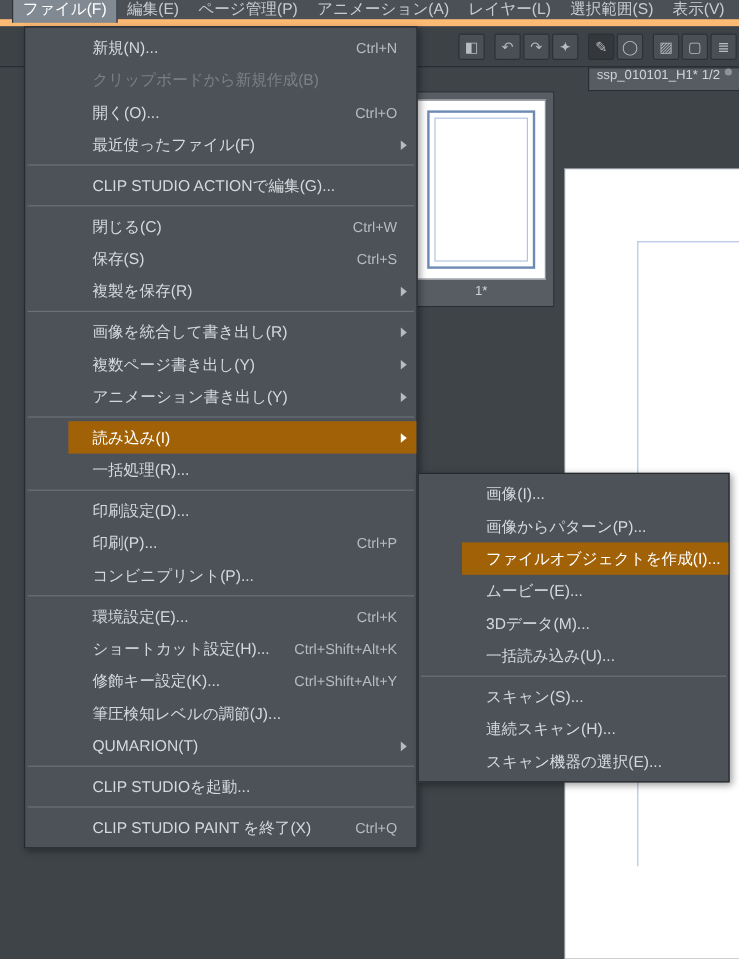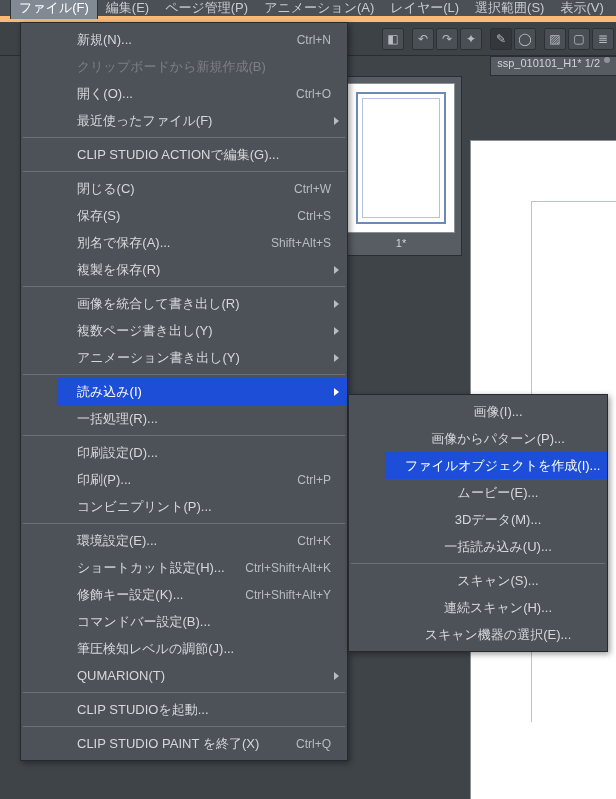--- a/index.html
+++ b/index.html
@@ -144,21 +144,21 @@
       display:flex;
       align-items:center;
       height:27px;
       padding:0 16px 0 20px;
       position:relative;
       color:#d6d9dc;
       margin-left:36px;
     }
     .mi.disabled { color:#7c8085;justify-content:flex-end; }
     .mi.highlight {
-      background:#1d4ed8;
+      background:#a16207;
       color:#ffffff;
     }
     .mi .label { flex:1; white-space:nowrap; }
     .mi .shortcut { color:#b8bcc0; font-size:12px; }
     .mi.has-sub::after {
       content:"";
       position:absolute;
       right:8px; top:50%;
       transform:translateY(-50%);
       border-left:5px solid #b8bcc0;
@@ -176,21 +176,20 @@
       position:absolute;
       top:394px; left:348px;
       width:260px;
       background:#4d5258;
       border:1px solid #26292d;
       box-shadow:2px 2px 6px rgba(0,0,0,.4);
       display:flex;
       flex-direction:column;
       padding:3px 0;
       z-index:110;
-      text-align:center;
     }
   </style>
 </head>
 <body>
 
 <div class="menubar">
   <div class="menubar-item open"><span>ファイル(F)</span></div>
   <div class="menubar-item"><span>編集(E)</span></div>
   <div class="menubar-item"><span>ページ管理(P)</span></div>
   <div class="menubar-item"><span>アニメーション(A)</span></div>
@@ -249,24 +248,20 @@
     </div>
   <div class="sep"></div>
   <div class="mi">
       <span class="label">閉じる(C)</span>
       <span class="shortcut">Ctrl+W</span>
     </div>
   <div class="mi">
       <span class="label">保存(S)</span>
       <span class="shortcut">Ctrl+S</span>
     </div>
-  <div class="mi">
-      <span class="label">別名で保存(A)...</span>
-      <span class="shortcut">Shift+Alt+S</span>
-    </div>
   <div class="mi has-sub">
       <span class="label">複製を保存(R)</span>
     </div>
   <div class="sep"></div>
   <div class="mi has-sub">
       <span class="label">画像を統合して書き出し(R)</span>
     </div>
   <div class="mi has-sub">
       <span class="label">複数ページ書き出し(Y)</span>
     </div>
@@ -298,23 +293,20 @@
     </div>
   <div class="mi">
       <span class="label">ショートカット設定(H)...</span>
       <span class="shortcut">Ctrl+Shift+Alt+K</span>
     </div>
   <div class="mi">
       <span class="label">修飾キー設定(K)...</span>
       <span class="shortcut">Ctrl+Shift+Alt+Y</span>
     </div>
   <div class="mi">
-      <span class="label">コマンドバー設定(B)...</span>
-    </div>
-  <div class="mi">
       <span class="label">筆圧検知レベルの調節(J)...</span>
     </div>
   <div class="mi has-sub">
       <span class="label">QUMARION(T)</span>
     </div>
   <div class="sep"></div>
   <div class="mi">
       <span class="label">CLIP STUDIOを起動...</span>
     </div>
   <div class="sep"></div>

